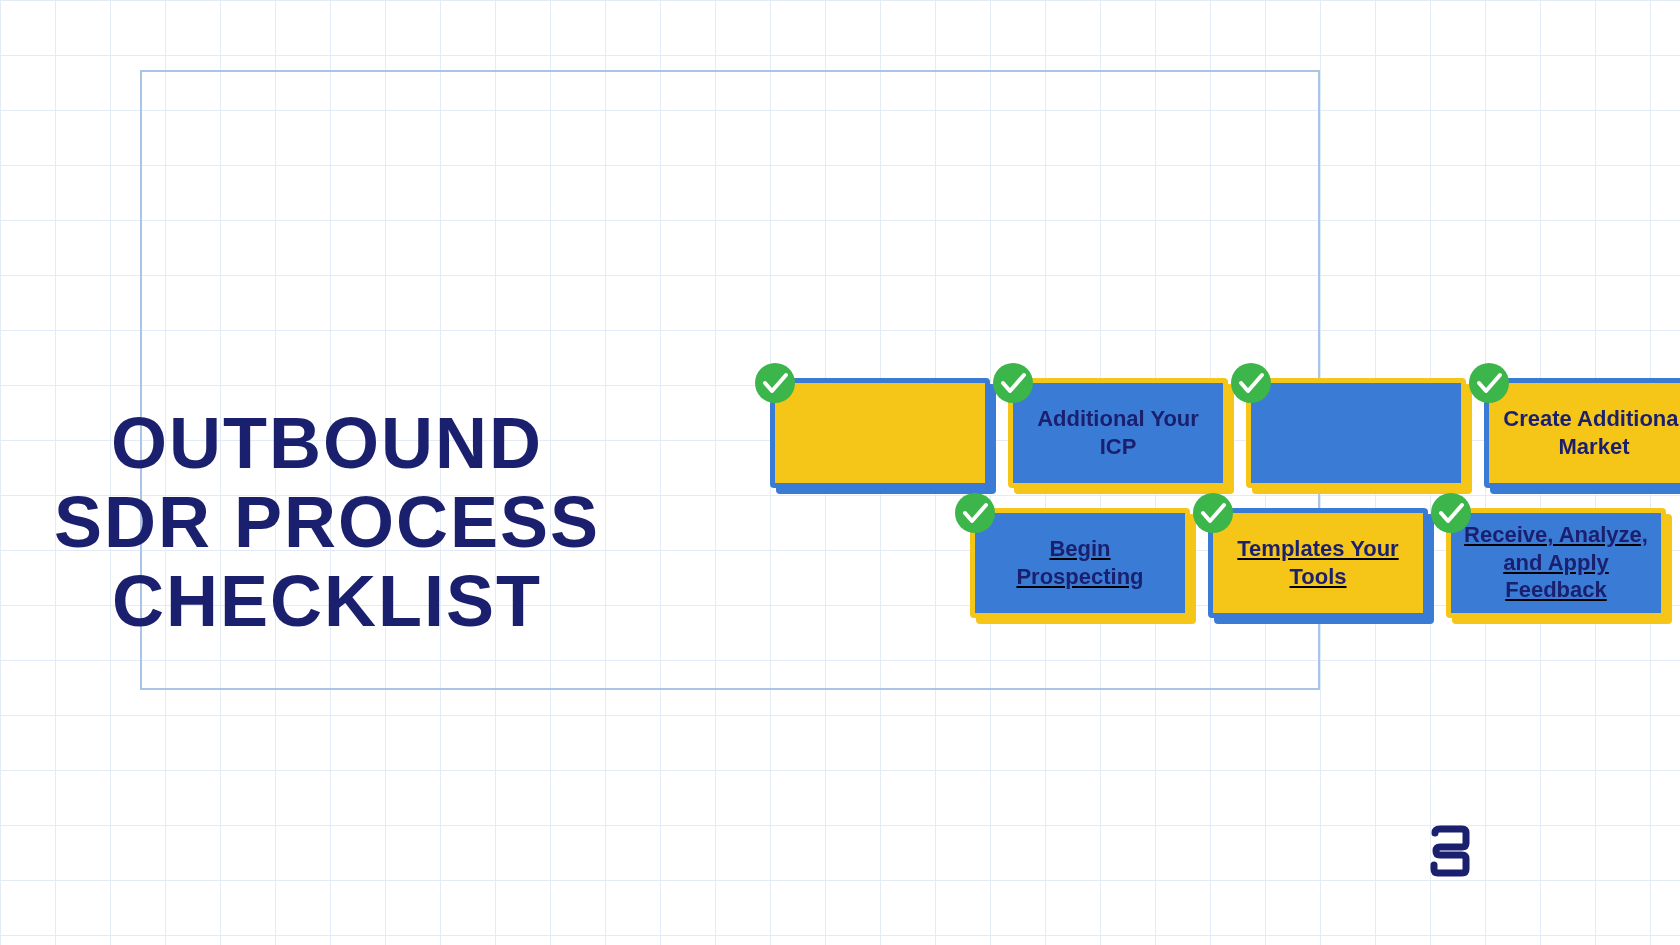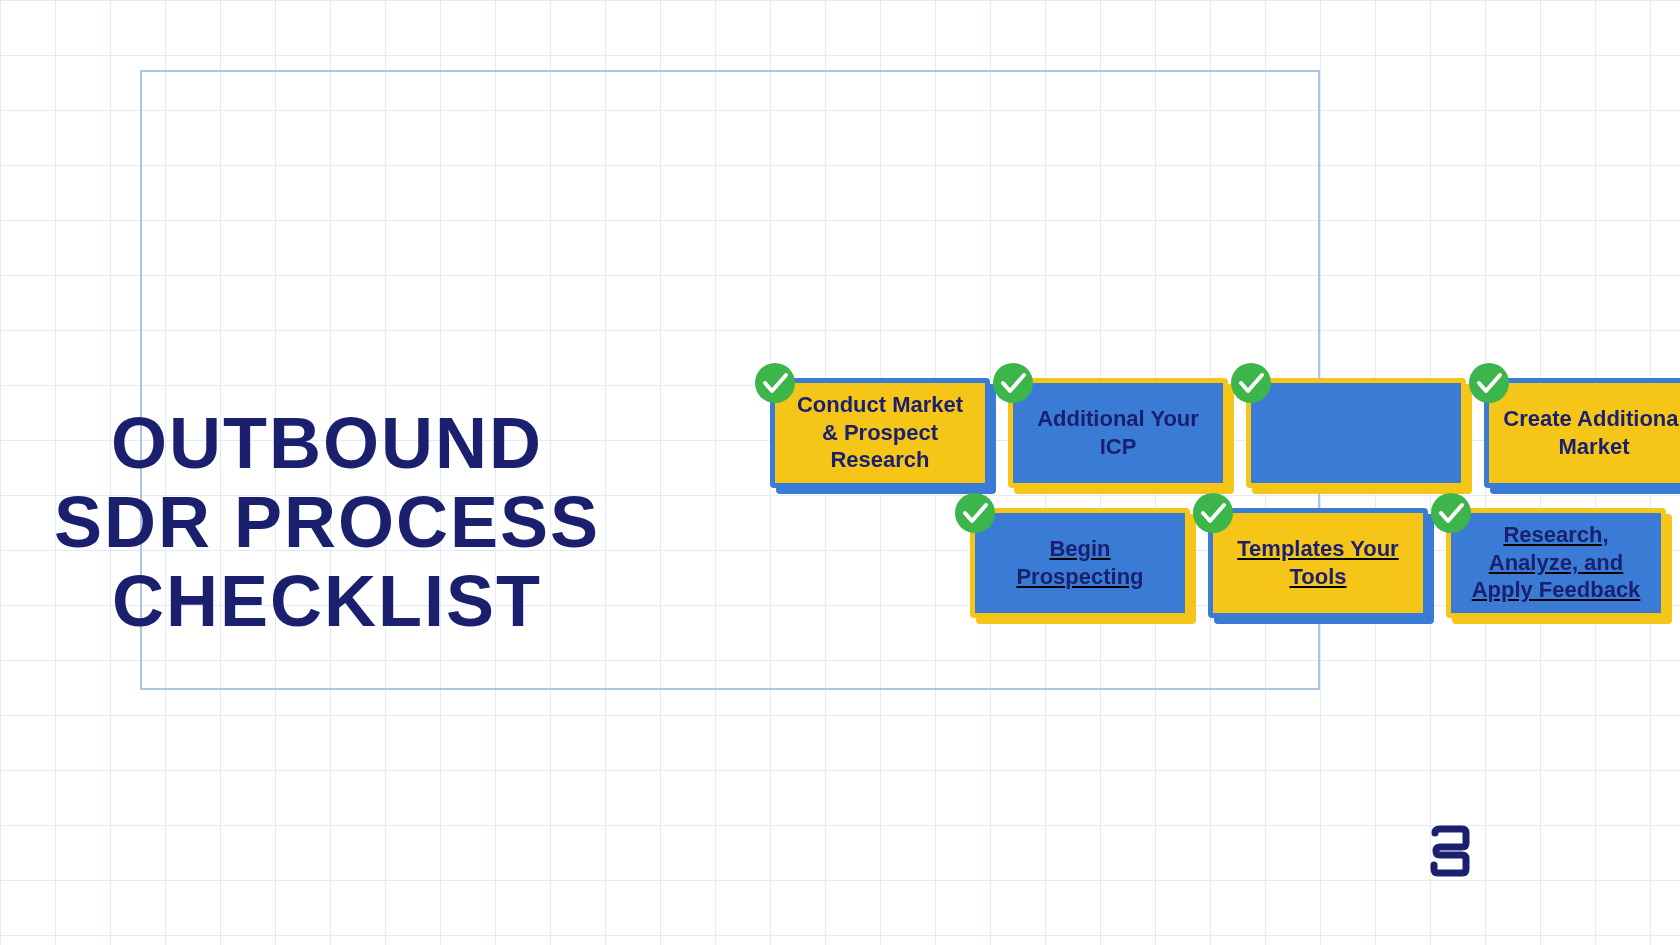--- a/index.html
+++ b/index.html
@@ -169,21 +169,20 @@
           <div class="check-badge">
     <svg viewBox="0 0 44 44" xmlns="http://www.w3.org/2000/svg">
 
       <circle cx="22" cy="22" r="20" fill="#3cb54a"></circle>
 
       <polygon points="22,2 25,8 31,5 31,11 37,11 34,17 40,20 36,25 40,30 34,30 34,37 28,35 25,41 22,36 19,41 16,35 10,37 10,30 4,30 8,25 4,20 10,17 7,11 13,11 13,5 19,8" fill="#3cb54a"></polygon>
 
       <polyline points="12,22 19,30 33,14" stroke="white" stroke-width="4" fill="none" stroke-linecap="round" stroke-linejoin="round"></polyline>
     </svg>
   </div>
-          <div class="card-text">Conduct Market &amp; Prospect Research</div>
         </div>
         <div class="card card-blue">
           <div class="check-badge">
     <svg viewBox="0 0 44 44" xmlns="http://www.w3.org/2000/svg">
 
       <circle cx="22" cy="22" r="20" fill="#3cb54a"></circle>
 
       <polygon points="22,2 25,8 31,5 31,11 37,11 34,17 40,20 36,25 40,30 34,30 34,37 28,35 25,41 22,36 19,41 16,35 10,37 10,30 4,30 8,25 4,20 10,17 7,11 13,11 13,5 19,8" fill="#3cb54a"></polygon>
 
       <polyline points="12,22 19,30 33,14" stroke="white" stroke-width="4" fill="none" stroke-linecap="round" stroke-linejoin="round"></polyline>
@@ -249,21 +248,21 @@
           <div class="check-badge">
     <svg viewBox="0 0 44 44" xmlns="http://www.w3.org/2000/svg">
 
       <circle cx="22" cy="22" r="20" fill="#3cb54a"></circle>
 
       <polygon points="22,2 25,8 31,5 31,11 37,11 34,17 40,20 36,25 40,30 34,30 34,37 28,35 25,41 22,36 19,41 16,35 10,37 10,30 4,30 8,25 4,20 10,17 7,11 13,11 13,5 19,8" fill="#3cb54a"></polygon>
 
       <polyline points="12,22 19,30 33,14" stroke="white" stroke-width="4" fill="none" stroke-linecap="round" stroke-linejoin="round"></polyline>
     </svg>
   </div>
-          <div class="card-text">Research, Analyze, and Apply Feedback</div>
+          <div class="card-text">Receive, Analyze, and Apply Feedback</div>
         </div>
       </div>
 
   </div>
 
 </div>
 
 <div class="logo">
   <svg viewBox="0 0 60 60" xmlns="http://www.w3.org/2000/svg">
 

